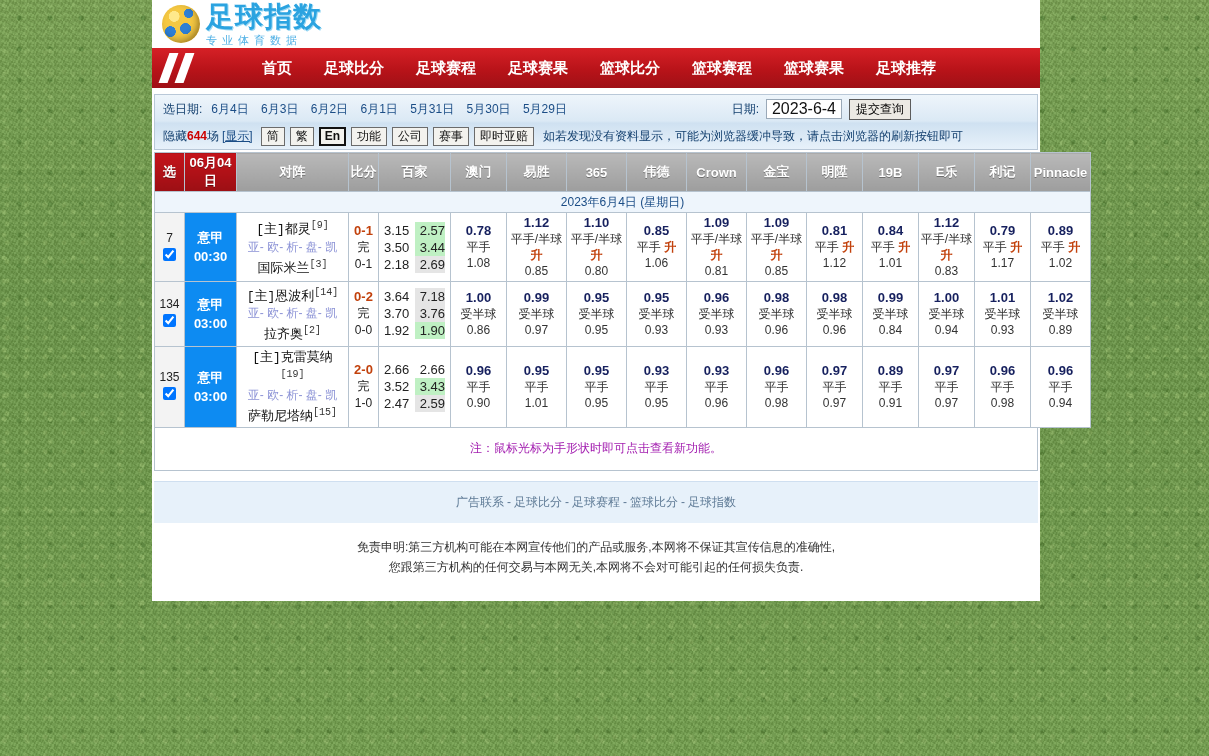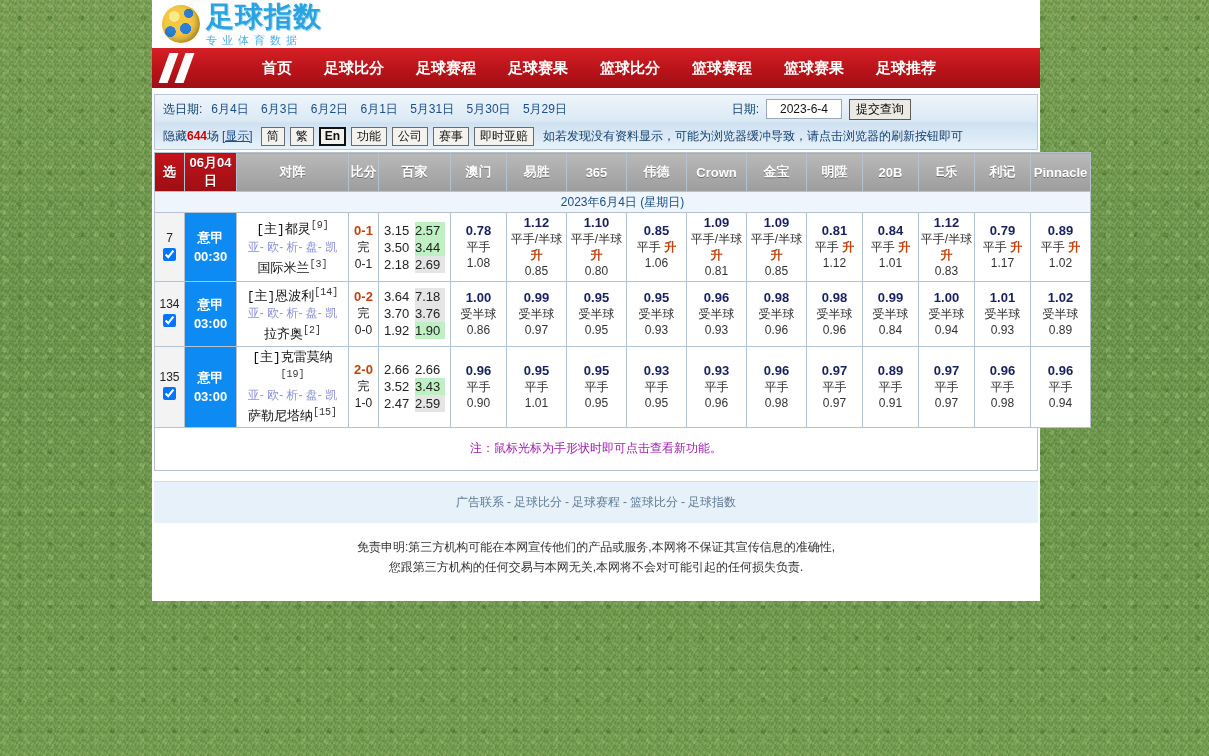--- a/index.html
+++ b/index.html
@@ -50,21 +50,21 @@
   
   .toolwrap { padding:6px 0 0 0; background:#fff; }
   .toolbar { margin:0 2px; border:1px solid #b9c8d8;
              background:linear-gradient(180deg,#eef5fb 0%,#dbe9f5 48%,#cfe1f1 52%,#e7f1fa 100%); }
   .tb-row { display:flex; align-items:center; height:26px; padding:0 8px; font-size:12px; color:#123f6e; }
   .tb-row.r1 { height:28px; }
   .tb-label { color:#123f6e; }
   .datelinks a { color:#1b4d86; text-decoration:none; margin-left:9px; font-size:12px; }
   .tb-right { margin-left:auto; display:flex; align-items:center; gap:7px; padding-right:118px; }
   .date-input { width:76px; height:20px; border:1px solid #9aa9b8; background:#fff;
-                font-size:12px; text-align:center; color:#111; line-height:18px; }
+                font-size:16px; text-align:center; color:#111; line-height:18px; }
   .btn-submit { border:1px solid #5c5c5c; background:#eceae4; font-size:12px;
                 padding:1px 6px; color:#000; cursor:pointer; }
   .hide-text { color:#123f6e; }
   .hide-num { color:#c00; font-weight:bold; }
   .show-link { color:#1b4d86; margin-left:3px; }
   .minibtns { display:flex; gap:5px; margin-left:8px; }
   .minibtn { border:1px solid #6b6b6b; background:#f3f2ee; font-size:12px; padding:0 5px;
              line-height:17px; color:#111; cursor:pointer; white-space:nowrap; }
   .minibtn.active { border:2px solid #111; font-weight:bold; padding:0 4px; line-height:15px; }
   .tip { margin-left:9px; color:#123f6e; font-size:12px; }
@@ -84,21 +84,21 @@
   .c-league { width:52px; background:#0d8bf2 !important; color:#fff; text-align:center;
               font-weight:bold; font-size:13px; line-height:19px; }
   .c-team { width:112px; text-align:center; padding:2px 4px; line-height:17px; }
   .team-name { color:#111; font-size:13px;font-family:Liberation Mono, monospace; }
   .team-name sup { font-size:10px; color:#333; }
   .links { font-size:12px; color:#8c93d6; letter-spacing:0; }
   .c-score { width:30px; text-align:center; line-height:17px; font-size:12px; color:#222; }
   .c-score .big { color:#c2410c; font-weight:bold; font-size:13px; }
   .c-eur { width:72px; text-align:center; padding:1px 2px; }
   .eur-line { display:flex; justify-content:space-between; line-height:17px; padding:0 3px; font-size:13px; color:#222; }
-  .eur-line span:last-child { min-width:30px; text-align:left; }
+  .eur-line span:last-child { min-width:30px; text-align:right; }
   .up { background:#bff0c3; }
   .down { background:#e5e5e5; }
   .c-odd { text-align:center; line-height:16px; padding:2px 0; }
   .o-top { font-weight:bold; font-size:13px; color:#16205e; }
   .o-mid { font-size:12px; color:#333; }
   .o-mid .rise { color:#c2410c; font-weight:bold; }
   .o-bot { font-size:12px; color:#333; }
 
   
   .note { margin:0 2px; border:1px solid #b6c3cf; border-top:none; background:#fff;
@@ -204,21 +204,21 @@
           <th>对阵</th>
           <th>比分</th>
           <th>百家</th>
           <th>澳门</th>
           <th>易胜</th>
           <th>365</th>
           <th>伟德</th>
           <th>Crown</th>
           <th>金宝</th>
           <th>明陞</th>
-          <th>20B</th>
+          <th>19B</th>
           <th>E乐</th>
           <th>利记</th>
           <th>Pinnacle</th>
         </tr>
       </thead>
       <tbody id="tbody">
           <tr class="daterow">
             <td colspan="16">2023年6月4日 (星期日)</td>
           </tr>
           <tr>

